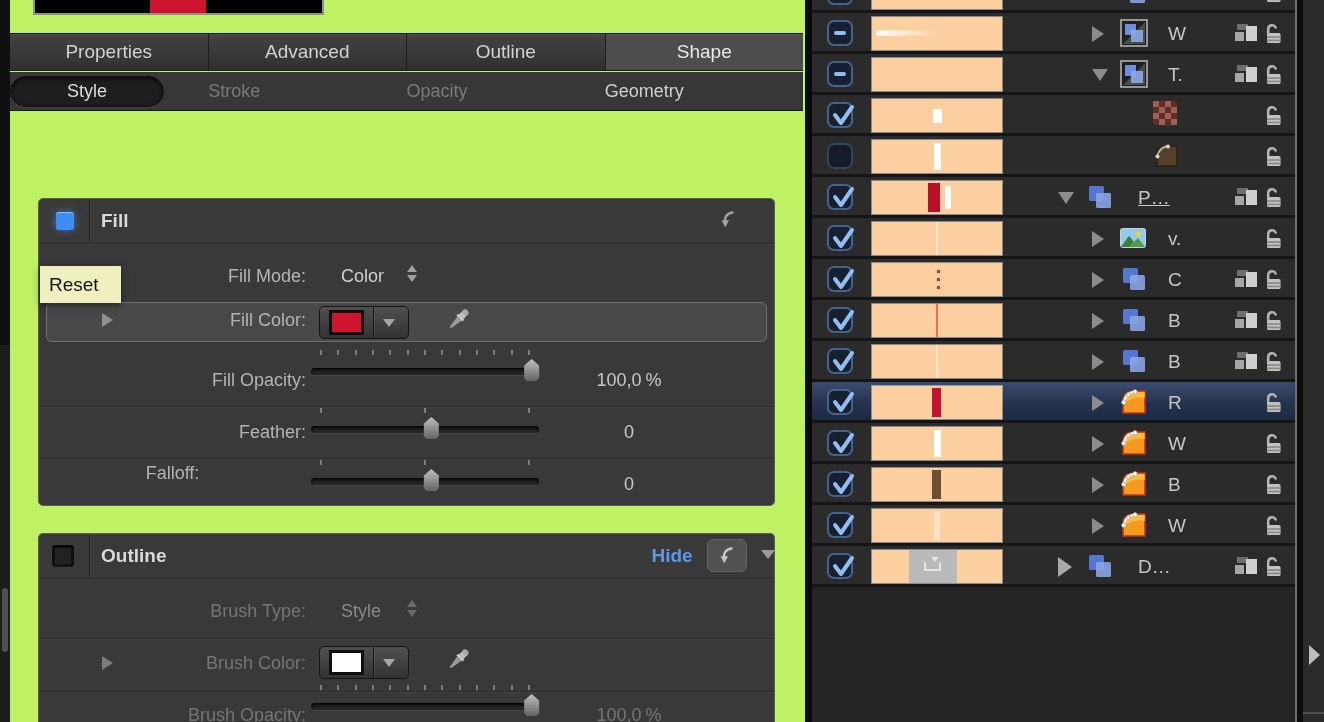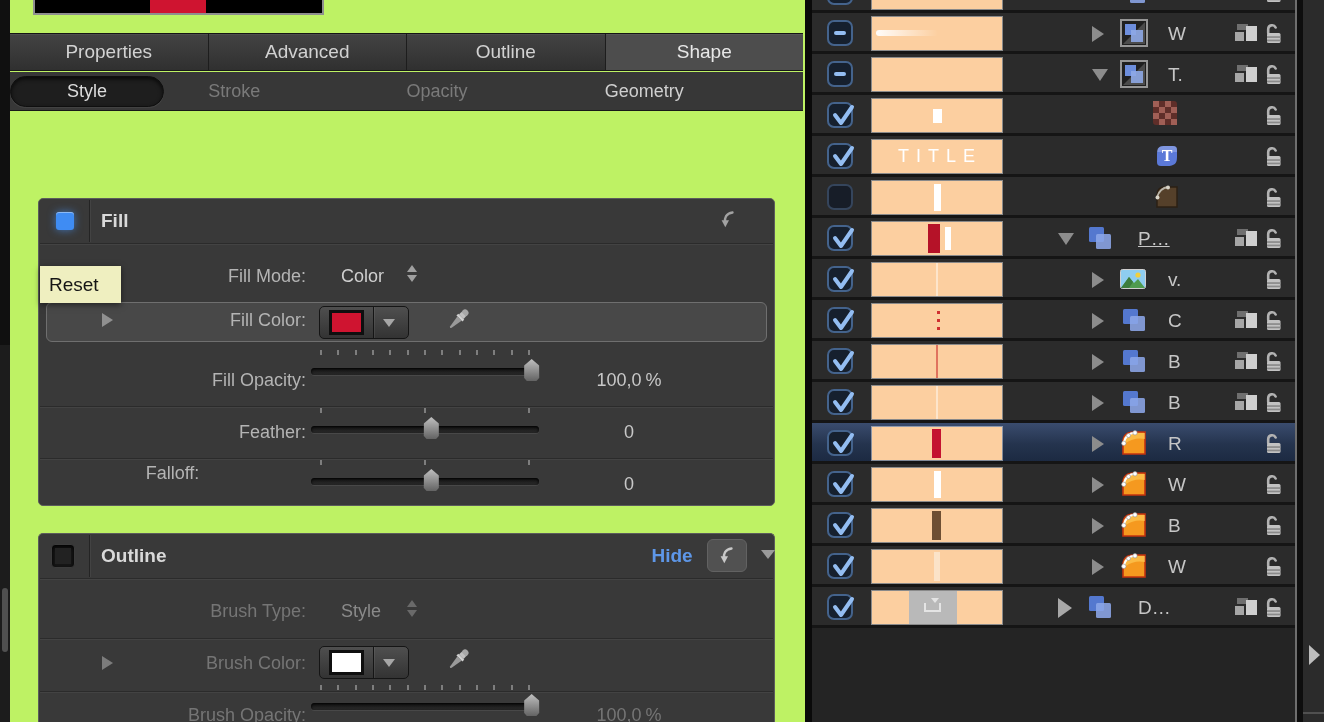--- a/index.html
+++ b/index.html
@@ -415,39 +415,20 @@
             <path d="M0 0h6v6h-6z M12 0h6v6h-6z M6 6h6v6h-6z M18 6h6v6h-6z M0 12h6v6h-6z M12 12h6v6h-6z M6 18h6v6h-6z M18 18h6v6h-6z" fill="#a05f56"></path>
           </svg></div>
         <div class="lock"><svg width="26" height="28" viewBox="0 0 26 28">
             <path d="M8.2 13 V9 a3.9 3.9 0 0 1 7.4 -1.5" fill="none" stroke="#b2b2b2" stroke-width="2.6" stroke-linecap="round"></path>
             <rect x="7" y="13" width="13.5" height="10" rx="1.5" fill="#c2c2c2"></rect>
             <rect x="7" y="16.2" width="13.5" height="1.7" fill="#8a8a8a"></rect>
             <rect x="7" y="19.6" width="13.5" height="1.7" fill="#8a8a8a"></rect>
           </svg></div>
       </div>
       <div class="lrow lvl2">
-        <div class="cb checked">
-          <svg width="28" height="30" viewBox="0 0 28 30">
-            <path d="M7 14 l6 8 l11 -16" stroke="#93bdf2" stroke-width="4" fill="none" stroke-linecap="round" stroke-linejoin="round"></path>
-          </svg>
-        </div>
-        <div class="thumb t-title-text">TITLE</div>
-        <div class="licon"><svg width="26" height="26" viewBox="0 0 26 26">
-            <path d="M4 13 C4 5.5 5.5 4 13 4 L20 4 C23 4 24 5.5 24 8 L24 15 C24 21.5 21.5 24 14 24 L8 24 C5 24 4 22.5 4 20 Z" fill="#5b79d8"></path>
-            <path d="M4 13 C4 5.5 5.5 4 13 4 L20 4 C23 4 24 5.5 24 8 L24 10 L4 10 Z" fill="rgba(255,255,255,0.22)"></path>
-            <text x="14" y="19" font-family="Liberation Serif,serif" font-size="16" font-weight="bold" fill="#fff" text-anchor="middle">T</text>
-          </svg></div>
-        <div class="lock"><svg width="26" height="28" viewBox="0 0 26 28">
-            <path d="M8.2 13 V9 a3.9 3.9 0 0 1 7.4 -1.5" fill="none" stroke="#b2b2b2" stroke-width="2.6" stroke-linecap="round"></path>
-            <rect x="7" y="13" width="13.5" height="10" rx="1.5" fill="#c2c2c2"></rect>
-            <rect x="7" y="16.2" width="13.5" height="1.7" fill="#8a8a8a"></rect>
-            <rect x="7" y="19.6" width="13.5" height="1.7" fill="#8a8a8a"></rect>
-          </svg></div>
-      </div>
-      <div class="lrow lvl2">
         <div class="cb empty"></div>
         <div class="thumb t-white-bar">
           <div class="mark"></div>
         </div>
         <div class="licon"><svg width="26" height="26" viewBox="0 0 26 26">
             <path d="M4 24 V12 Q4 4 12 4 H24 V24 Z" fill="#55402a" stroke="#2c2014" stroke-width="1.5"></path>
             <path d="M4 14 Q7 5 15 4" fill="none" stroke="#b9b4a8" stroke-width="1.8"></path>
             <circle cx="4.5" cy="14.5" r="2" fill="#d8d4c8"></circle>
             <circle cx="15" cy="4.5" r="2" fill="#d8d4c8"></circle>
           </svg></div>

